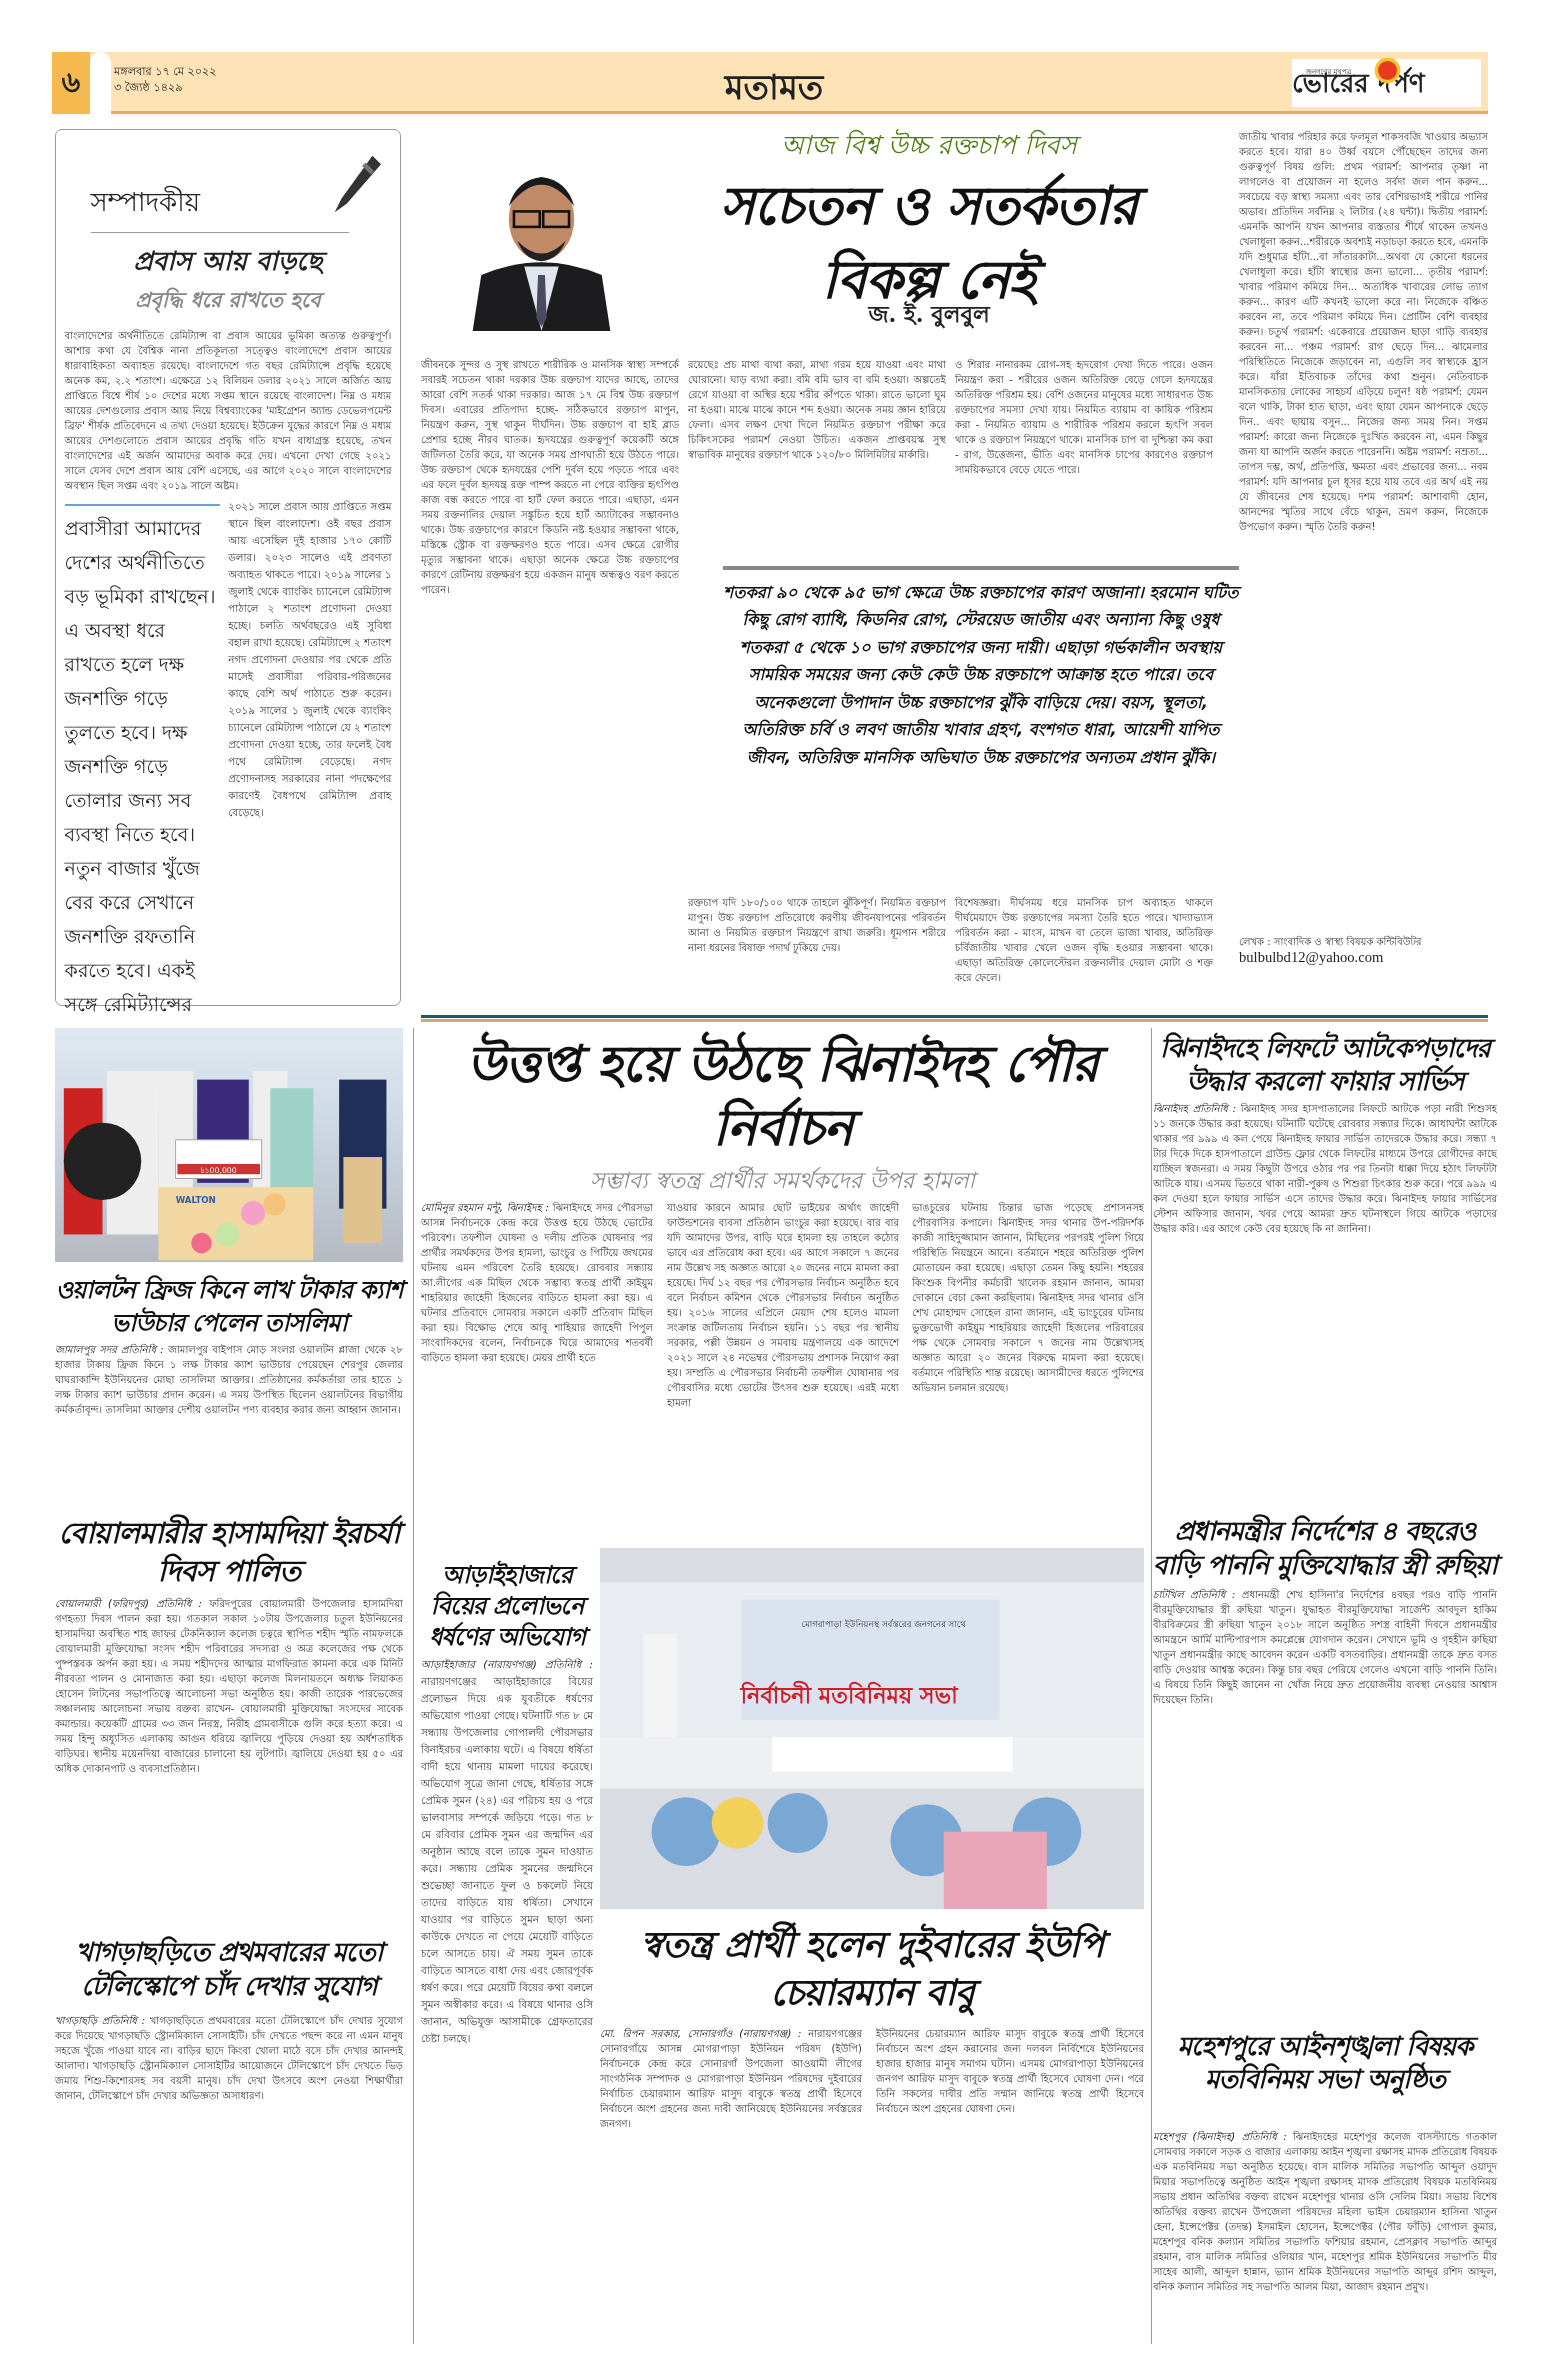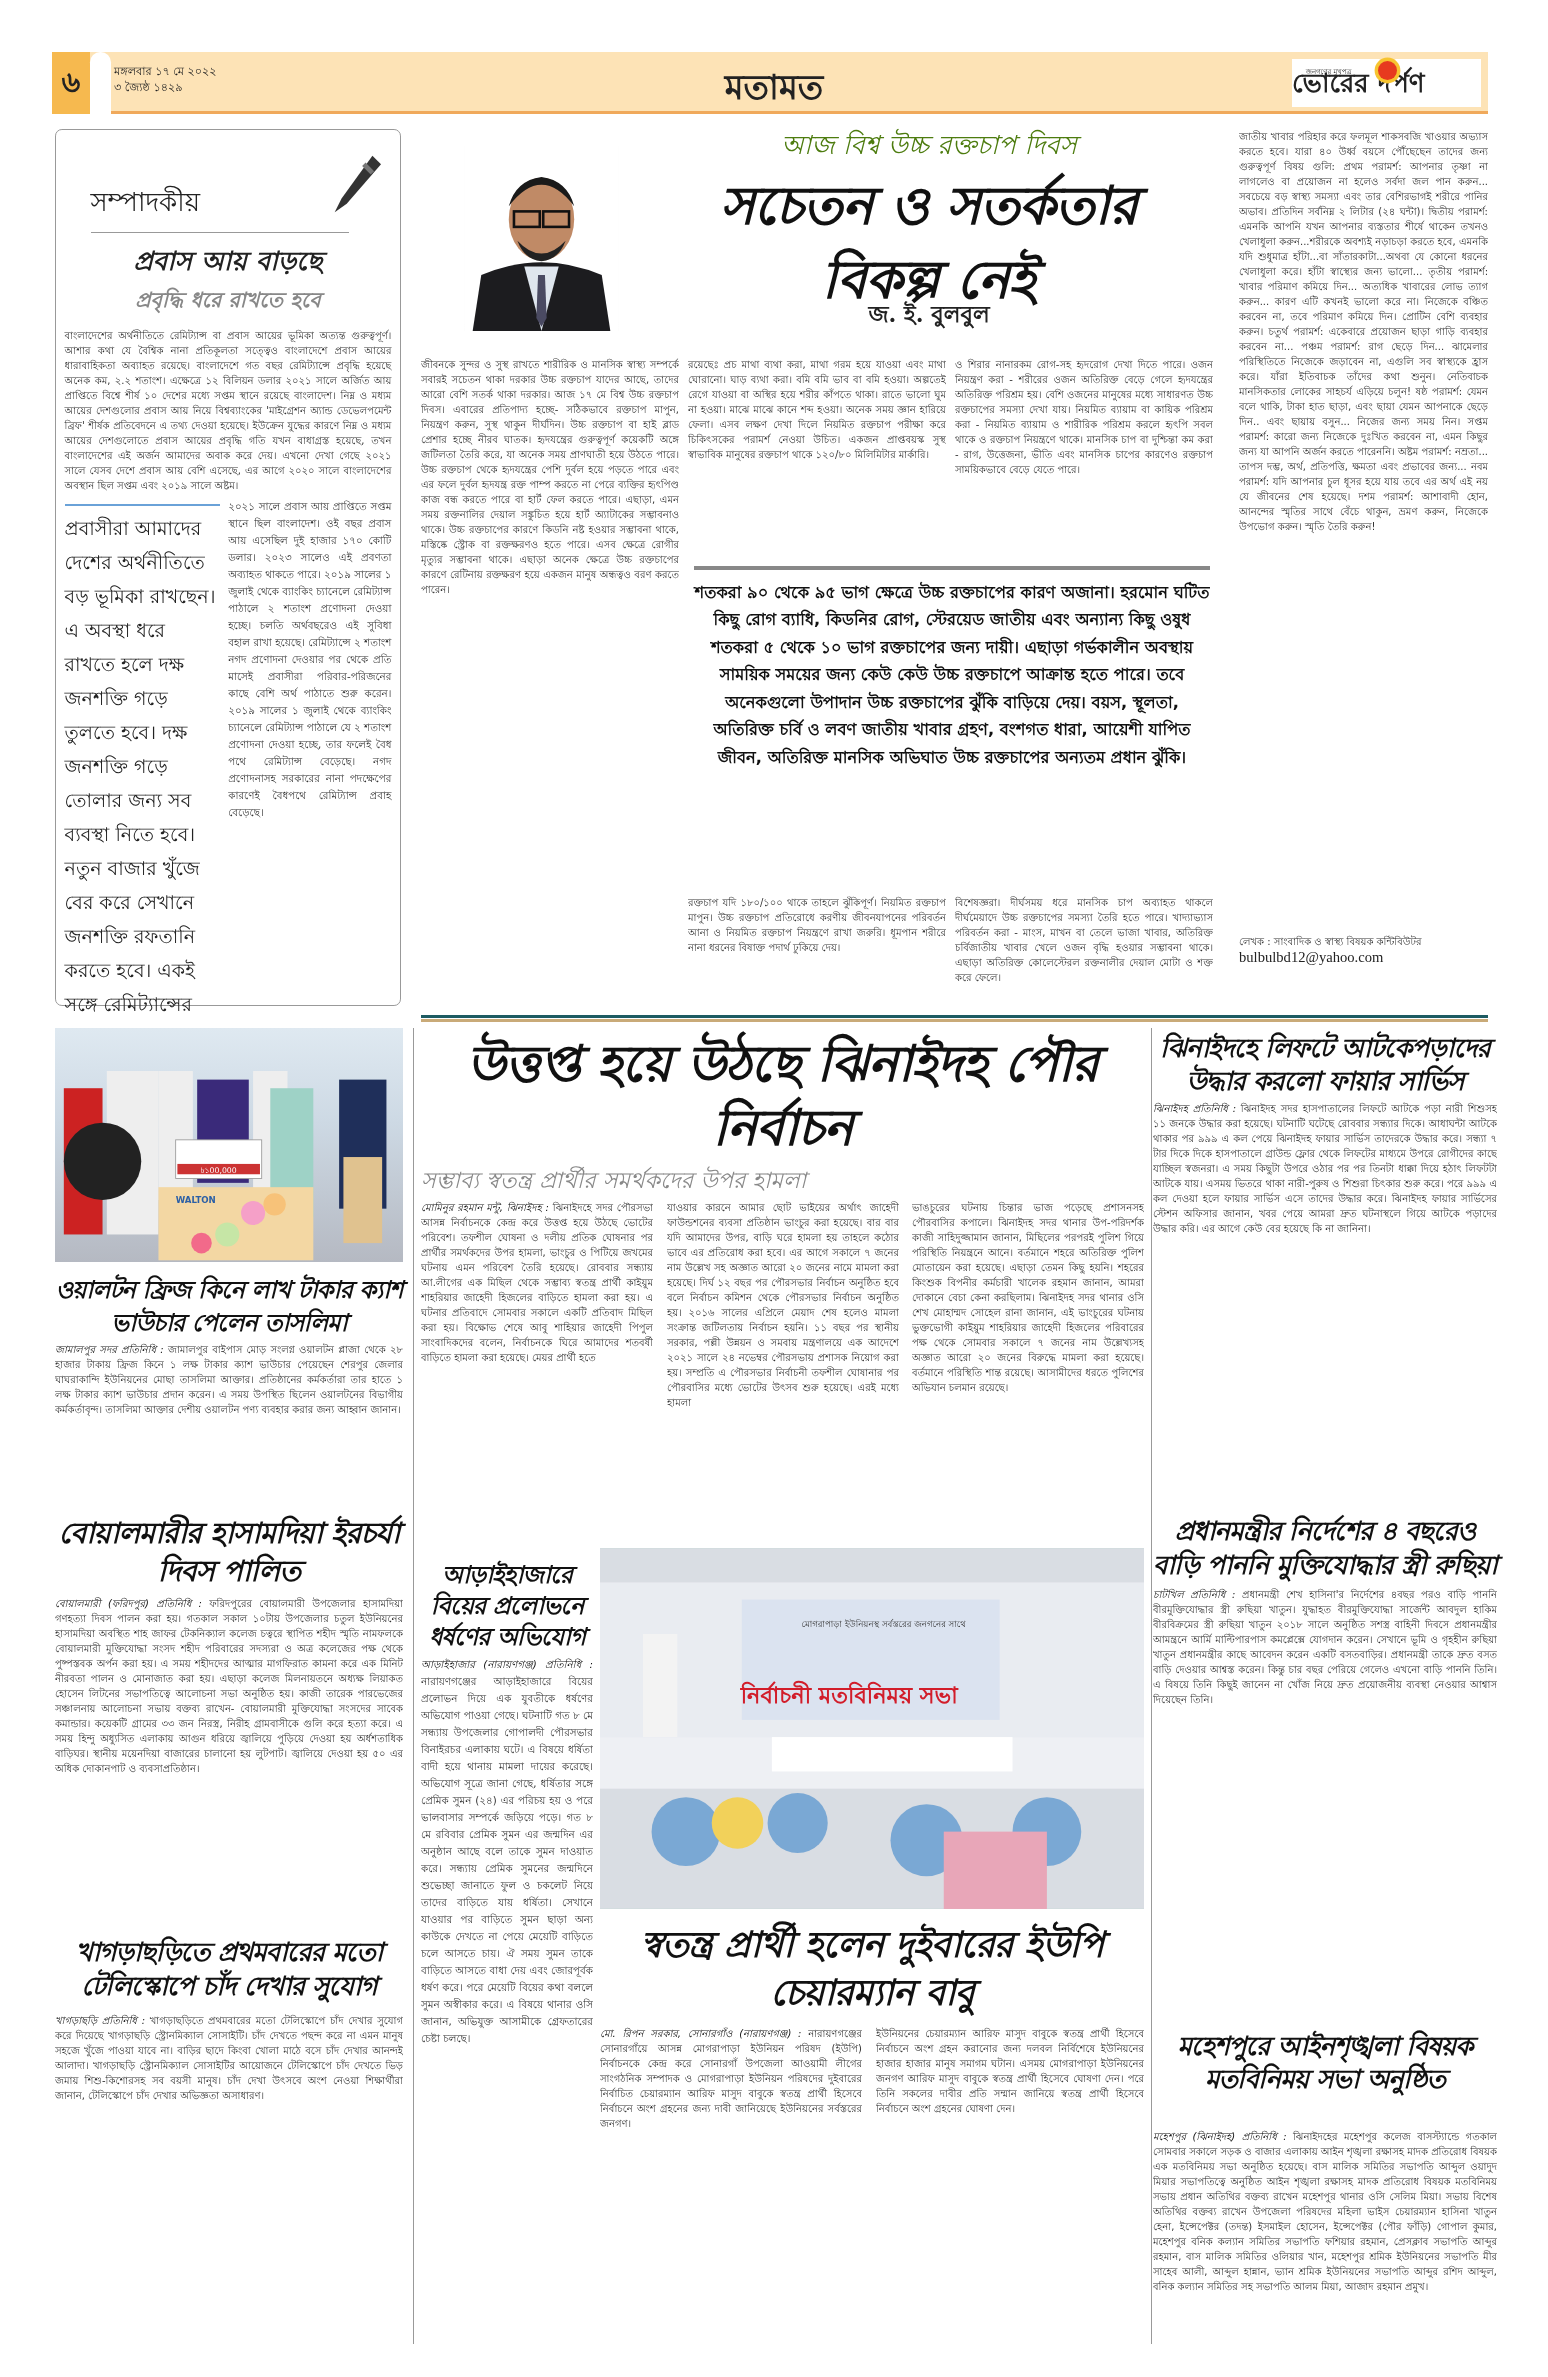--- a/index.html
+++ b/index.html
@@ -25,24 +25,24 @@
 #edit h2{font-size:26px;text-align:center;font-style:italic;margin-top:8.6px;font-family:"DejaVu Serif",serif}
 #edit h3{font-size:20.6px;text-align:center;font-style:italic;color:#888;font-family:"DejaVu Serif",serif;margin-bottom:9px}
 .pull{font-size:19px;line-height:34px;color:#222}
 .blue-rule{border-top:2.6px solid #6aa2d8;margin:5.2px 0}
 
 #op-photo{left:464px;top:146px;width:155px;height:185px;background:linear-gradient(#eee,#ddd)}
 #op-kicker{left:688px;top:125px;width:482px;text-align:center;font-size:26px;color:#4d7c0f;font-style:italic;font-family:"DejaVu Serif",serif}
 #op-title{left:662px;top:168px;width:533px;font-size:53px;line-height:74px}
 #op-author{left:688px;top:297px;width:482px;text-align:center;font-size:22.4px;font-weight:bold;font-family:"DejaVu Serif",serif}
 .col{position:absolute}
-#op-quote{left:694px;top:566px;width:516px;border-top:4.3px solid #888;padding-top:8.6px;font-size:16.3px;line-height:27.5px;font-weight:bold;text-align:center;color:#111}
+#op-quote{left:723px;top:566px;width:516px;border-top:4.3px solid #888;padding-top:8.6px;font-size:16.3px;line-height:27.5px;font-weight:bold;font-style:italic;text-align:center;color:#111}
 #op-rule{left:421px;top:1015px;width:1067px;height:6.9px;border-top:3.4px solid #1d5b62;border-bottom:3.4px solid #c9aa78}
 
-.hsub{color:#888;font-style:italic;text-align:left;font-family:"DejaVu Serif",serif}
+.hsub{color:#888;font-style:italic;text-align:center;font-family:"DejaVu Serif",serif}
 .vrule{position:absolute;width:0.9px;background:#999}
 </style>
 </head>
 <body>
 
 <div id="hdr" class="abs">
   <div id="pgnum" class="abs">৬</div>
   <div id="tab" class="abs"></div>
   <div id="dates" class="abs">
     <div>মঙ্গলবার ১৭ মে ২০২২</div>

